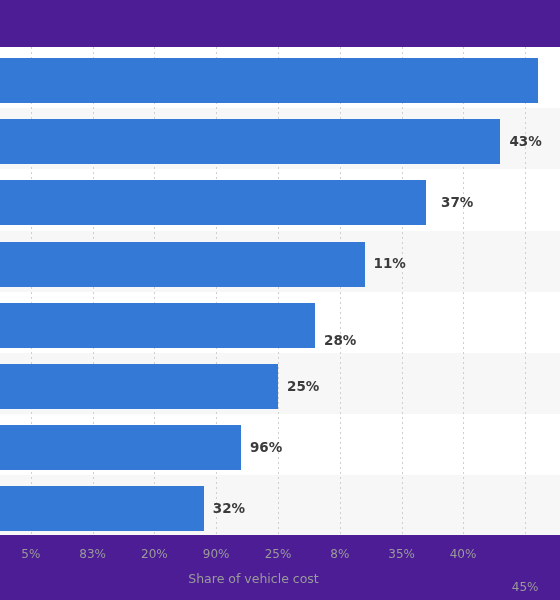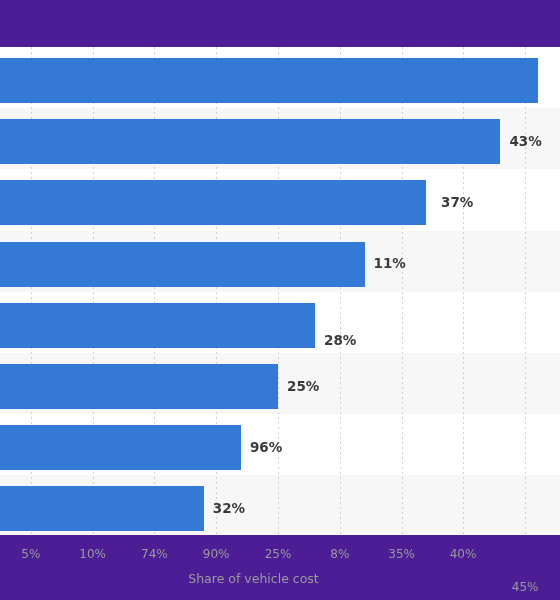--- a/index.html
+++ b/index.html
@@ -149,22 +149,22 @@
         <div class="bar-value" style="left: 324.08px; top: 287px; color: rgb(59, 59, 59);">28%</div>
         <div class="bar-value" style="left: 287px; top: 332.5px; color: rgb(59, 59, 59);">25%</div>
         <div class="bar-value" style="left: 249.92px; top: 393.7px; color: rgb(59, 59, 59);">96%</div>
         <div class="bar-value" style="left: 212.84px; top: 454.9px; color: rgb(59, 59, 59);">32%</div>
       </div>
   </div>
 
   <div class="x-axis">
     <div id="ticks">
         <div class="tick-label" style="left: 30.8px; color: rgb(154, 154, 154);">5%</div>
-        <div class="tick-label" style="left: 92.6px; color: rgb(154, 154, 154);">10%</div>
-        <div class="tick-label" style="left: 154.4px; color: rgb(154, 154, 154);">74%</div>
+        <div class="tick-label" style="left: 92.6px; color: rgb(154, 154, 154);">83%</div>
+        <div class="tick-label" style="left: 154.4px; color: rgb(154, 154, 154);">20%</div>
         <div class="tick-label" style="left: 216.2px; color: rgb(154, 154, 154);">90%</div>
         <div class="tick-label" style="left: 278px; color: rgb(154, 154, 154);">25%</div>
         <div class="tick-label" style="left: 339.8px; color: rgb(154, 154, 154);">8%</div>
         <div class="tick-label" style="left: 401.6px; color: rgb(154, 154, 154); text-align: right;">35%</div>
         <div class="tick-label" style="left: 463px; color: rgb(154, 154, 154);">40%</div>
         <div class="tick-label" style="left: 525.2px; color: rgb(154, 154, 154); margin-top: 33px;">45%</div>
       </div>
     <div class="axis-title">Share of vehicle cost</div>
   </div>
 

